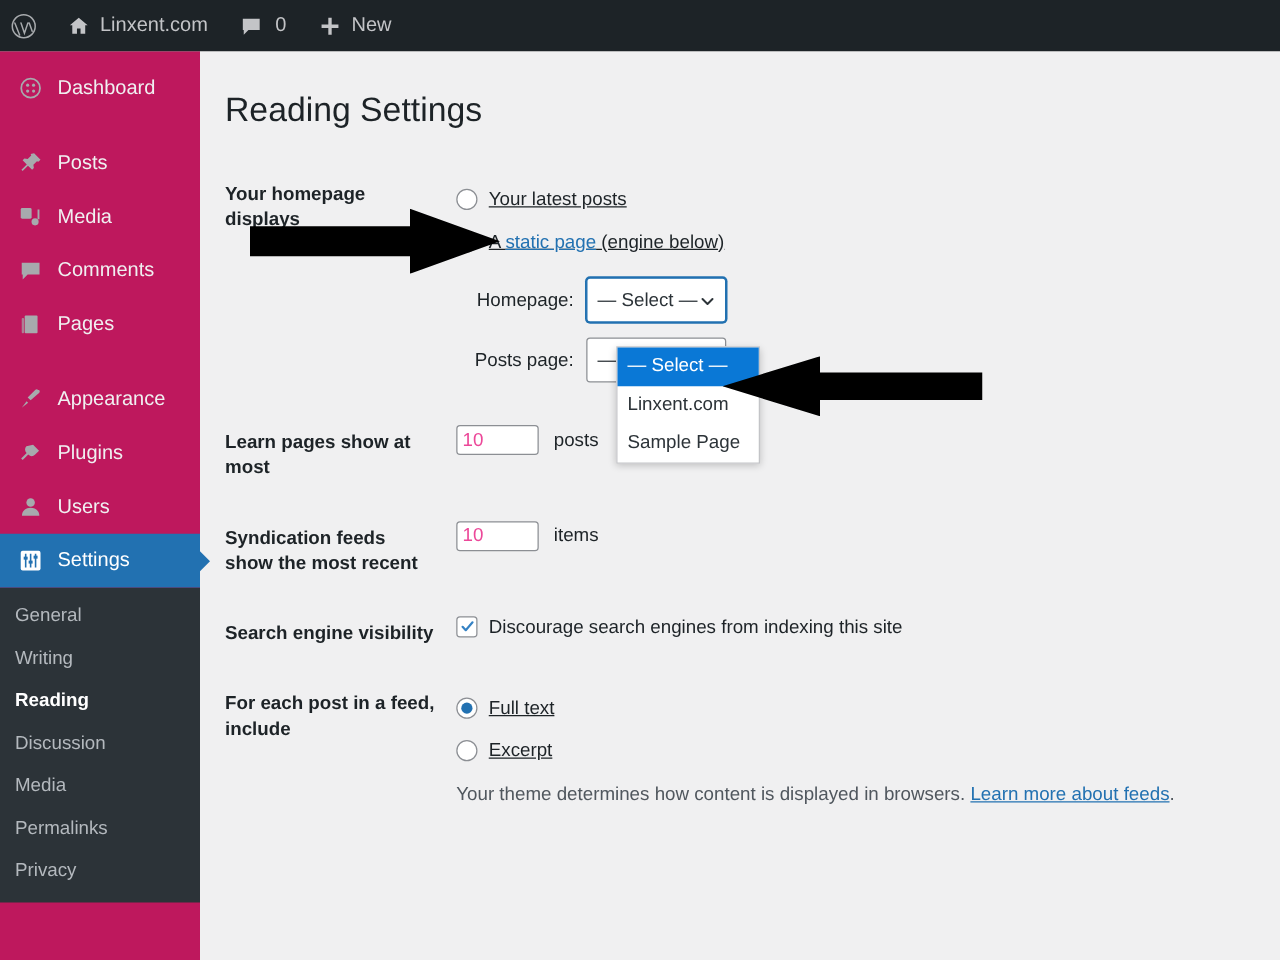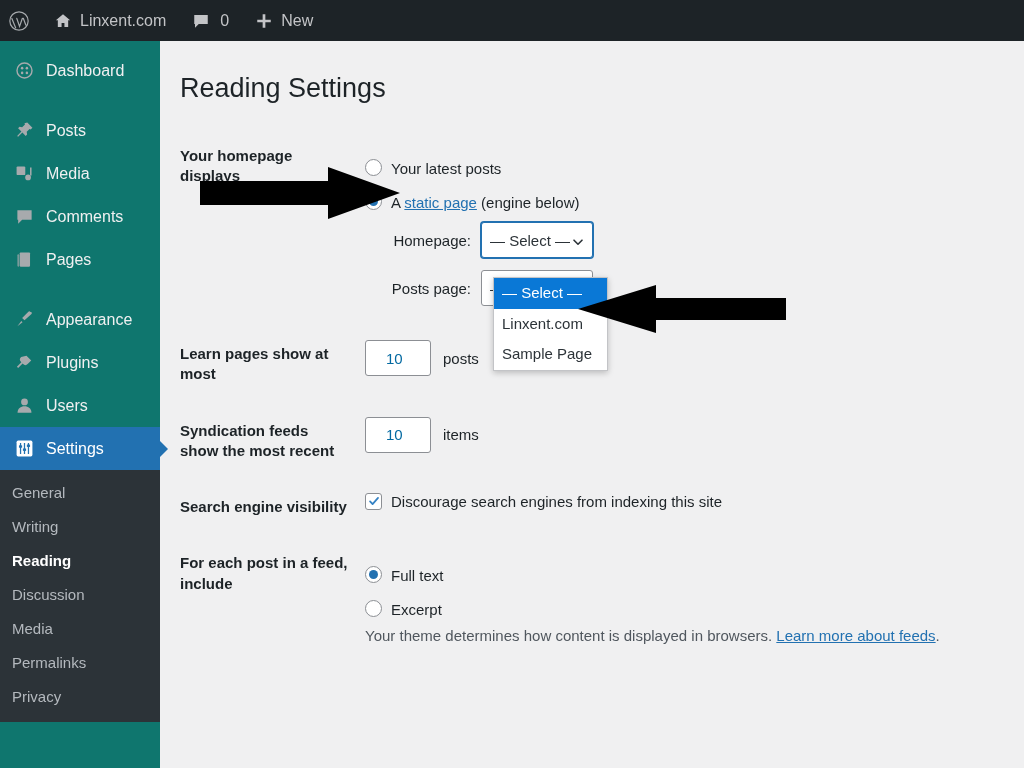--- a/index.html
+++ b/index.html
@@ -49,21 +49,21 @@
   }
   .ab-label { line-height: 1; }
   .ab-count { margin-left: 2px; }
 
   
   .sidebar {
     position: absolute;
     top: 41px; left: 0;
     width: 160px;
     height: 727px;
-    background: #0f766e;
+    background: #be185d;
     z-index: 30;
   }
   .menu-item {
     position: relative;
     display: flex;
     align-items: center;
     height: 43px;
     padding-left: 12px;
     color: #f0f0f1;
     font-size: 16px;
@@ -147,22 +147,23 @@
     box-sizing: border-box;
   }
   .form-table td {
     font-size: 15px;
     color: #1d2327;
     padding: 14px 10px 14px 5px;
   }
 
   .radio-row {
     display: flex;
-    align-items: flex-end;
+    align-items: center;
     height: 34px;
+    text-decoration: underline;
   }
   .radio {
     width: 17px;
     height: 17px;
     border-radius: 50%;
     border: 1px solid #8c8f94;
     background: #fff;
     margin-right: 9px;
     flex: none;
     box-sizing: border-box;
@@ -184,21 +185,20 @@
 
   
   .nested {
     margin-top: 6px;
     margin-left: 10px;
   }
   .nested-row {
     display: flex;
     align-items: center;
     height: 48px;
-    margin-left: 12px;
   }
   .nested-label {
     width: 84px;
     text-align: right;
     margin-right: 10px;
     font-size: 15px;
     color: #1d2327;
   }
 
   .select-box {
@@ -244,27 +244,27 @@
     line-height: 1.5;
     white-space: nowrap;
   }
   .dd-option.highlighted {
     background: #0a78d6;
     color: #ffffff;
   }
 
   .num-input {
     width: 66px;
-    height: 36px;
+    height: 24px;
     border: 1px solid #8c8f94;
     border-radius: 3px;
     background: #fff;
     font-size: 15px;
-    color: #0369a1;
-    padding: 0 20px;
+    color: #ec4899;
+    padding: 0 4px;
     box-sizing: border-box;
     font-family: "Liberation Sans", sans-serif;
   }
   .unit {
     margin-left: 12px;
     font-size: 15px;
     color: #1d2327;
   }
   .inline-field { display: flex; align-items: center; }
 

